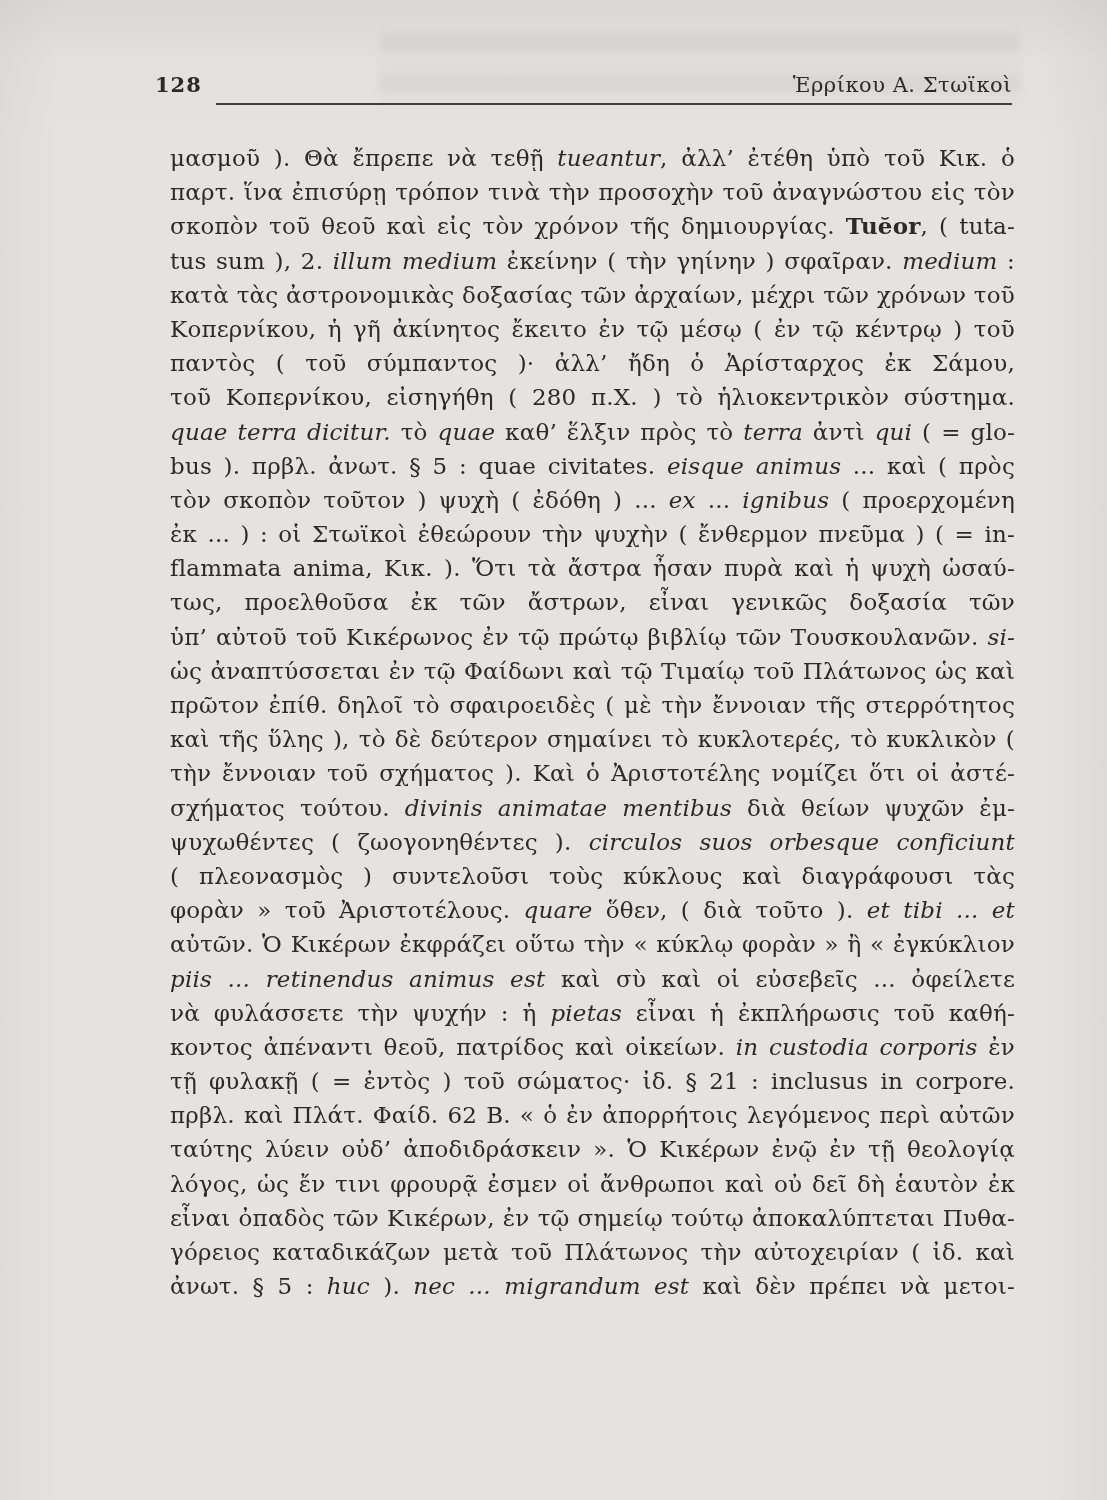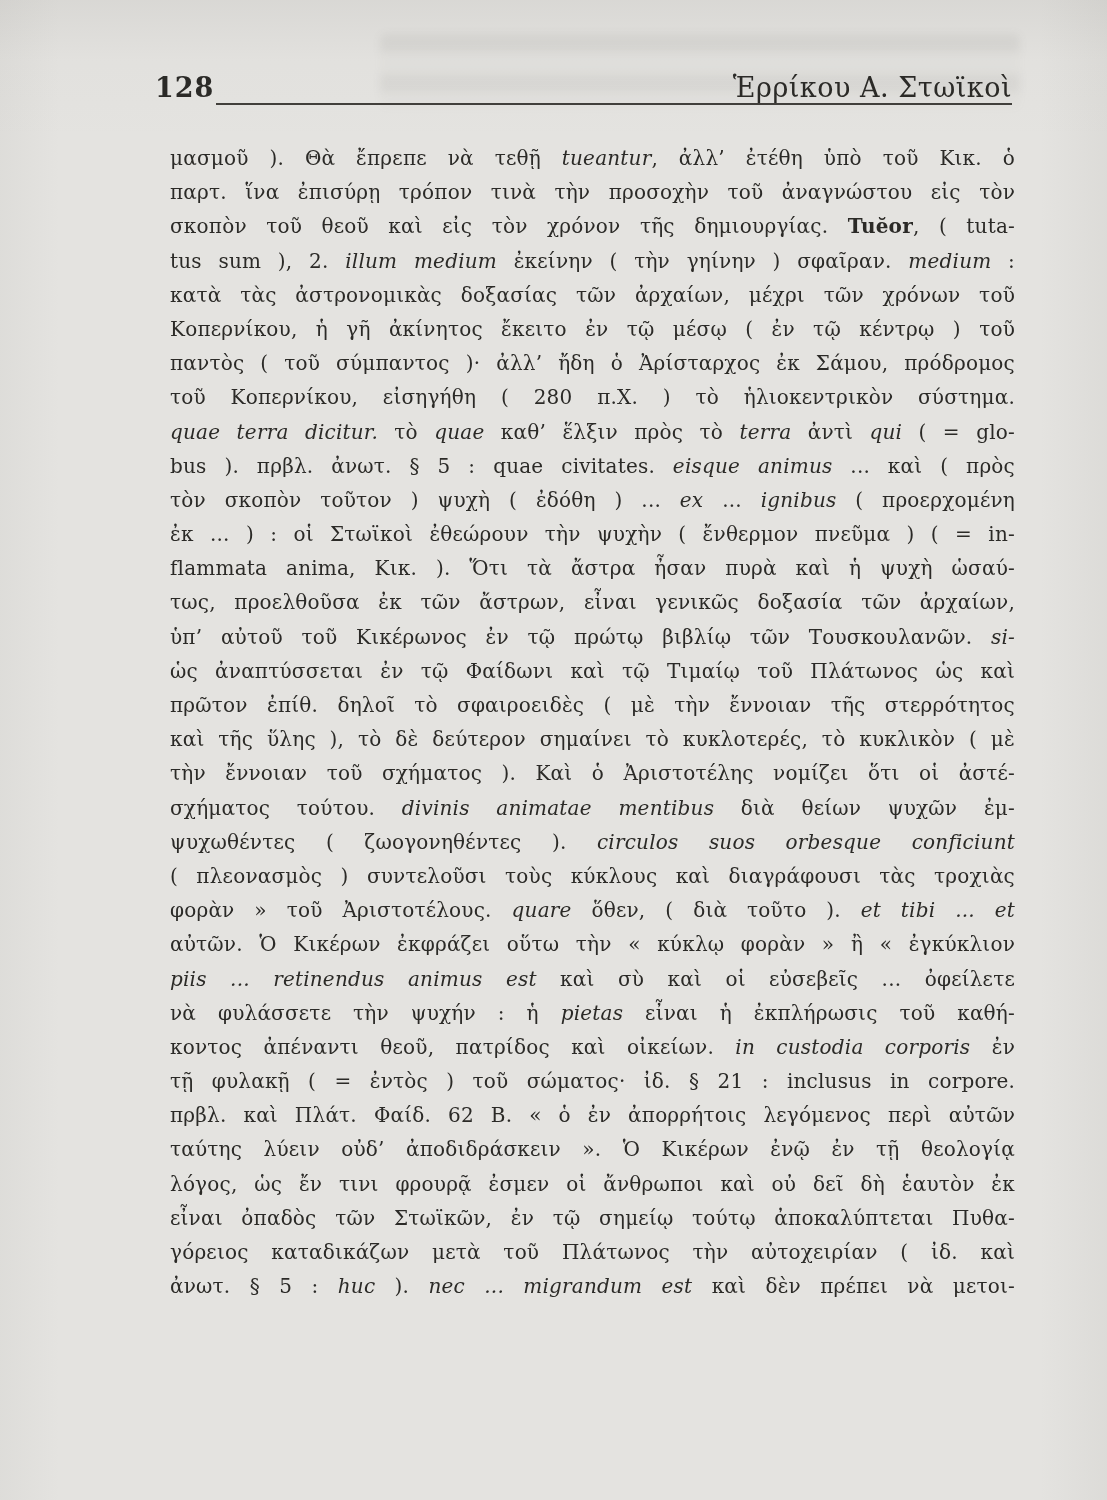--- a/index.html
+++ b/index.html
@@ -43,21 +43,21 @@
   }
   .header-row {
     position: absolute;
     top: 72px;
     left: 155px;
     right: 95px;
     height: 30px;
     display: flex;
     justify-content: space-between;
     align-items: baseline;
-    font-size: 27px;
+    font-size: 21px;
   }
   .page-number {
     font-weight: bold;
     letter-spacing: 1px;
   }
   .running-header {
     letter-spacing: 0.5px;
   }
   .header-rule {
     position: absolute;
@@ -65,21 +65,21 @@
     left: 216px;
     right: 95px;
     height: 0;
     border-top: 2.5px solid #413f3b;
   }
   .text-block {
     position: absolute;
     top: 141px;
     left: 170px;
     width: 845px;
-    font-size: 20px;
+    font-size: 23px;
     line-height: 34.2px;
     letter-spacing: 0.2px;
   }
   .line {
     text-align: justify;
     text-align-last: justify;
     text-justify: inter-word;
     height: 34.2px;
     overflow: hidden;
   }
@@ -129,18 +129,18 @@
       <div class="line"><span>( πλεονασμὸς ) συντελοῦσι τοὺς κύκλους καὶ διαγράφουσι τὰς τροχιὰς</span></div>
       <div class="line"><span>φορὰν » τοῦ Ἀριστοτέλους. </span><span class="lat">quare</span><span> ὅθεν, ( διὰ τοῦτο ). </span><span class="lat">et tibi ... et</span></div>
       <div class="line"><span>αὐτῶν. Ὁ Κικέρων ἐκφράζει οὕτω τὴν « κύκλῳ φορὰν » ἢ « ἐγκύκλιον</span></div>
       <div class="line"><span class="lat">piis ... retinendus animus est</span><span> καὶ σὺ καὶ οἱ εὐσεβεῖς ... ὀφείλετε</span></div>
       <div class="line"><span>νὰ φυλάσσετε τὴν ψυχήν : ἡ </span><span class="lat">pietas</span><span> εἶναι ἡ ἐκπλήρωσις τοῦ καθή-</span></div>
       <div class="line"><span>κοντος ἀπέναντι θεοῦ, πατρίδος καὶ οἰκείων. </span><span class="lat">in custodia corporis</span><span> ἐν</span></div>
       <div class="line"><span>τῇ φυλακῇ ( = ἐντὸς ) τοῦ σώματος· ἰδ. § 21 : inclusus in corpore.</span></div>
       <div class="line"><span>πρβλ. καὶ Πλάτ. Φαίδ. 62 Β. « ὁ ἐν ἀπορρήτοις λεγόμενος περὶ αὐτῶν</span></div>
       <div class="line"><span>ταύτης λύειν οὐδ’ ἀποδιδράσκειν ». Ὁ Κικέρων ἐνῷ ἐν τῇ θεολογίᾳ</span></div>
       <div class="line"><span>λόγος, ὡς ἔν τινι φρουρᾷ ἐσμεν οἱ ἄνθρωποι καὶ οὐ δεῖ δὴ ἑαυτὸν ἐκ</span></div>
-      <div class="line"><span>εἶναι ὀπαδὸς τῶν Στωϊκῶν, ἐν τῷ σημείῳ τούτῳ ἀποκαλύπτεται Πυθα-</span></div>
+      <div class="line"><span>εἶναι ὀπαδὸς τῶν Κικέρων, ἐν τῷ σημείῳ τούτῳ ἀποκαλύπτεται Πυθα-</span></div>
       <div class="line"><span>γόρειος καταδικάζων μετὰ τοῦ Πλάτωνος τὴν αὐτοχειρίαν ( ἰδ. καὶ</span></div>
       <div class="line"><span>ἀνωτ. § 5 : </span><span class="lat">huc</span><span> ). </span><span class="lat">nec ... migrandum est</span><span> καὶ δὲν πρέπει νὰ μετοι-</span></div>
     </div>
 
 </div>
 
 </body></html>

